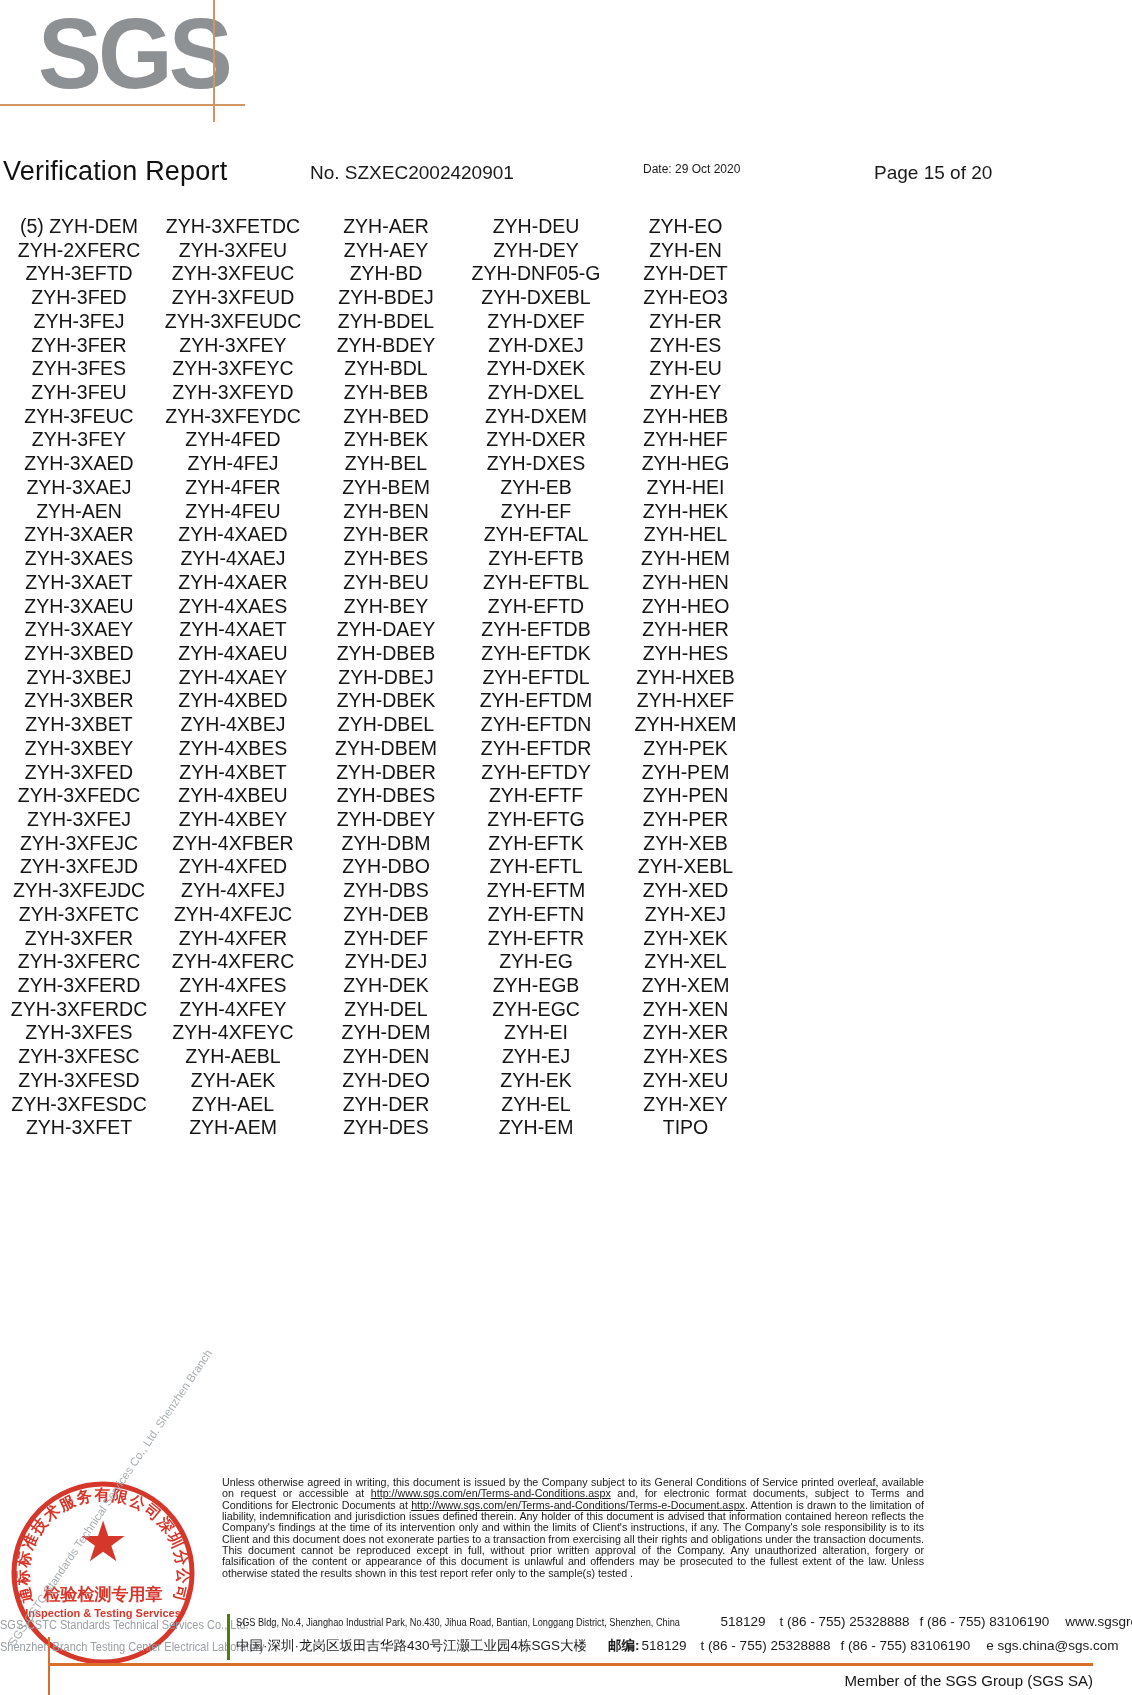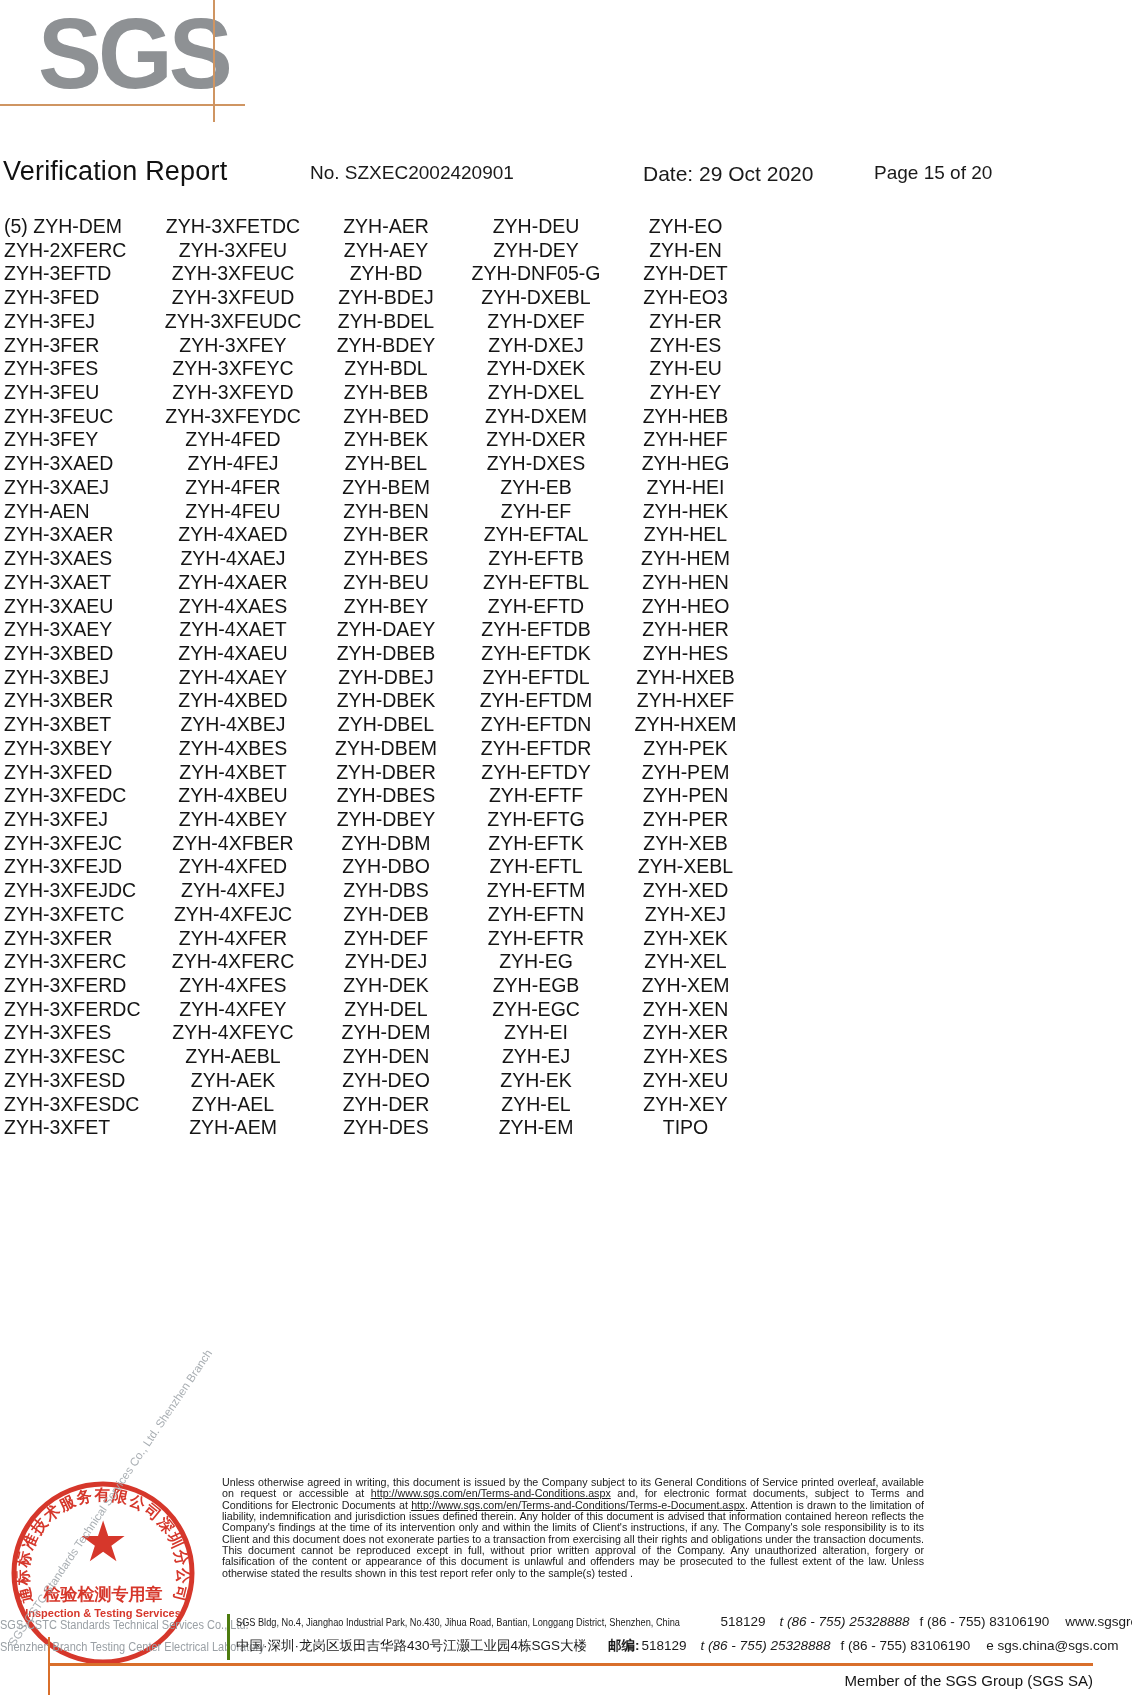--- a/index.html
+++ b/index.html
@@ -10,45 +10,45 @@
   
   .logo{
     position:absolute;left:38px;top:4px;font-size:96px;font-weight:700;
     color:#8e9194;letter-spacing:-4px;transform:scaleY(1.04);line-height:100px;
   }
   .crop-v-top{position:absolute;left:213px;top:0;width:2px;height:122px;background:#cf9562;}
   .crop-h-top{position:absolute;left:0;top:104px;width:245px;height:2px;background:#cf9562;}
   .title-row{position:absolute;left:0;top:156px;width:1028px;height:36px;}
   .doc-title{position:absolute;left:3px;top:0;font-size:27px;color:#111;letter-spacing:.2px;}
   .report-no{position:absolute;left:310px;top:6px;font-size:19px;}
-  .report-date{position:absolute;left:643px;top:6px;font-size:21px;}
+  .report-date{position:absolute;left:643px;top:6px;font-size:12px;}
   .report-page{position:absolute;left:874px;top:6px;font-size:19px;}
   
   .model-grid{
     position:absolute;left:4px;top:215px;width:756px;
     display:grid;grid-template-columns:150px 158px 148px 152px 147px;
     grid-auto-rows:23.72px;font-size:19.5px;color:#151515;
   }
   .model-grid .cell{white-space:nowrap;line-height:23.72px;text-align:center;}
-  .model-grid .c0{text-align:left;}
+  .model-grid .c0{text-align:center;}
   
   .legal{
     position:absolute;left:222px;top:1477px;width:702px;
     font-size:10.7px;line-height:11.35px;text-align:justify;color:#1b1b1b;
   }
   .legal .url{text-decoration:underline;}
   .attention{
     position:absolute;left:222px;top:1578px;width:720px;
     font-size:10.7px;line-height:11.6px;font-weight:700;color:#ed7b40;
   }
   .addr-block{position:absolute;left:227px;top:1614px;width:866px;border-left:3px solid #4d7c0f;padding-left:6px;text-align:center;}
   .addr-row{display:flex;align-items:baseline;white-space:nowrap;height:23px;}
   .addr-en{font-size:10px;color:#222;transform:scaleX(.92);transform-origin:left;}
   .addr-zip{font-size:13.5px;margin-left:2px;}
-  .addr-tel{font-size:13.5px;margin-left:14px;font-style:italic;}
+  .addr-tel{font-size:13.5px;margin-left:14px;}
   .addr-fax{font-size:13.5px;margin-left:10px;}
   .addr-web{font-size:13.5px;margin-left:16px;}
   .addr-cn{font-size:13.5px;}
   .addr-ziplab{font-size:13.5px;font-weight:700;margin-left:21px;}
   .footer-hline{position:absolute;left:48px;top:1663px;width:1045px;height:3px;background:#d96f2b;}
   .footer-vline{position:absolute;left:48px;top:1637px;width:2px;height:58px;background:#d96f2b;}
   .member-line{position:absolute;right:39px;top:1672px;font-size:15px;color:#141414;}
   
   .stamp-svg{position:absolute;left:8px;top:1478px;width:190px;height:190px;}
   .gray-co-1{position:absolute;left:0px;top:1618px;width:215px;font-size:12.5px;color:#9aa0a5;white-space:nowrap;transform:scaleX(.88);transform-origin:left;}

